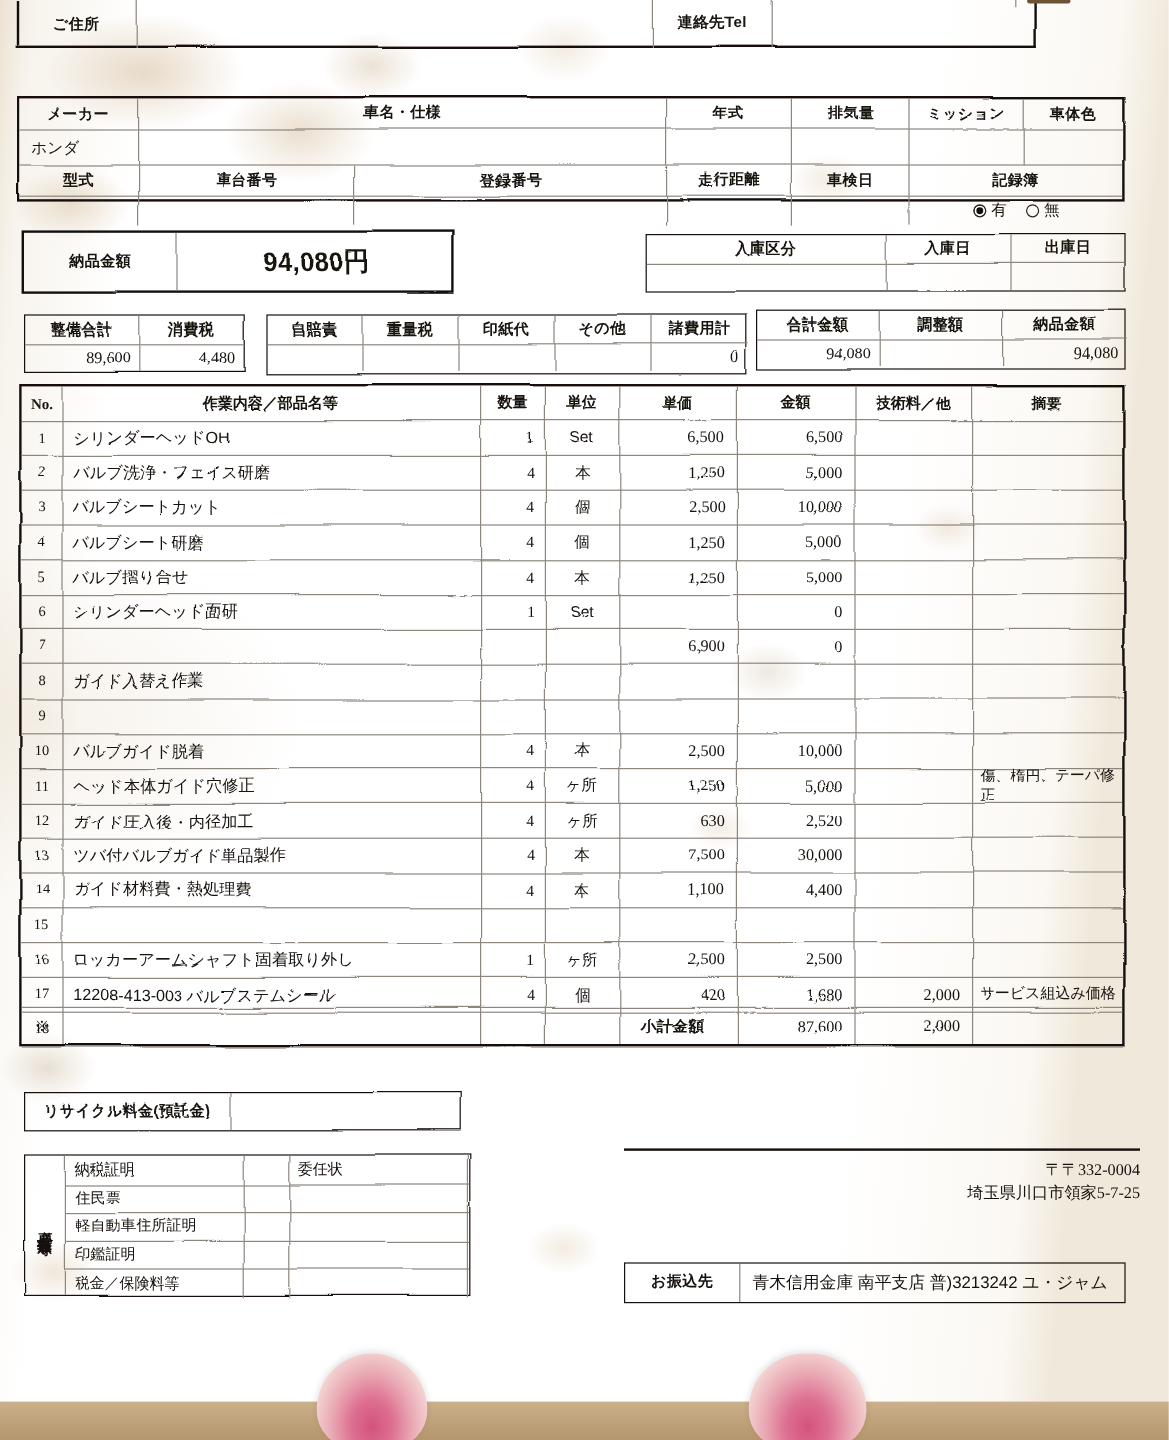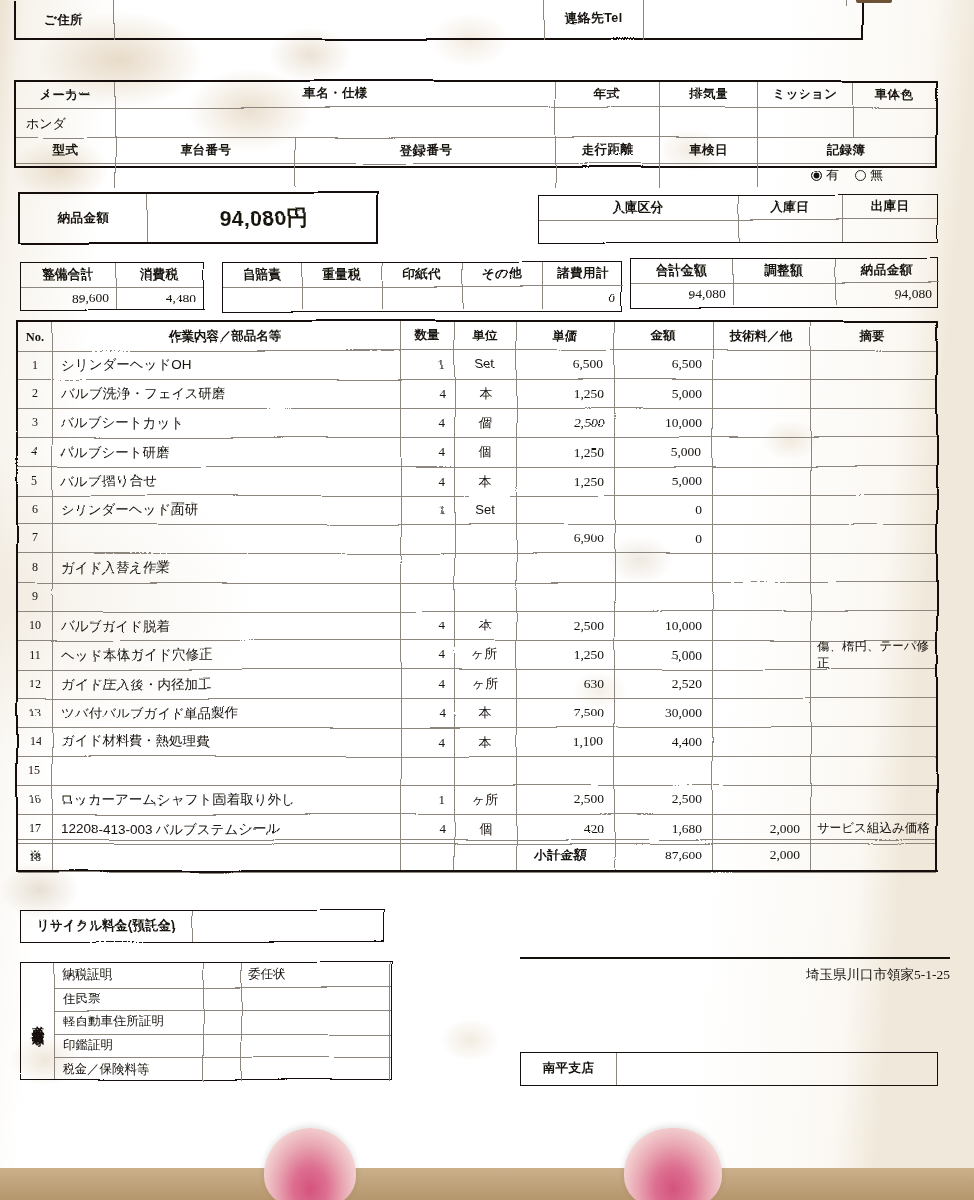--- a/index.html
+++ b/index.html
@@ -484,22 +484,24 @@
         <div class="dchk"></div>
         <div class="dname2"></div>
         <div style="position: absolute; inset: 0px 0px 0px 326px;"></div>
       </div>
     </div>
 </div>
 
 <div id="company">
   <div id="company-rule"></div>
   <div id="company-addr">
-    <div>埼玉県川口市領家5-1-25</div>
+    <div>〒〒332-0004</div>
+    <div>埼玉県川口市領家5-7-25</div>
   </div>
 </div>
 <div class="box" id="bank">
-  <div class="box lbl thin-r" id="bank-lab">南平支店</div>
+  <div class="box lbl thin-r" id="bank-lab">お振込先</div>
+  <div class="box val" id="bank-val">青木信用金庫 南平支店 普)3213242  ユ・ジャム</div>
 </div>
 
 <div id="desk"></div>
 <div class="finger" id="finger-left"></div>
 <div class="finger" id="finger-right"></div>
 
 </body></html>

